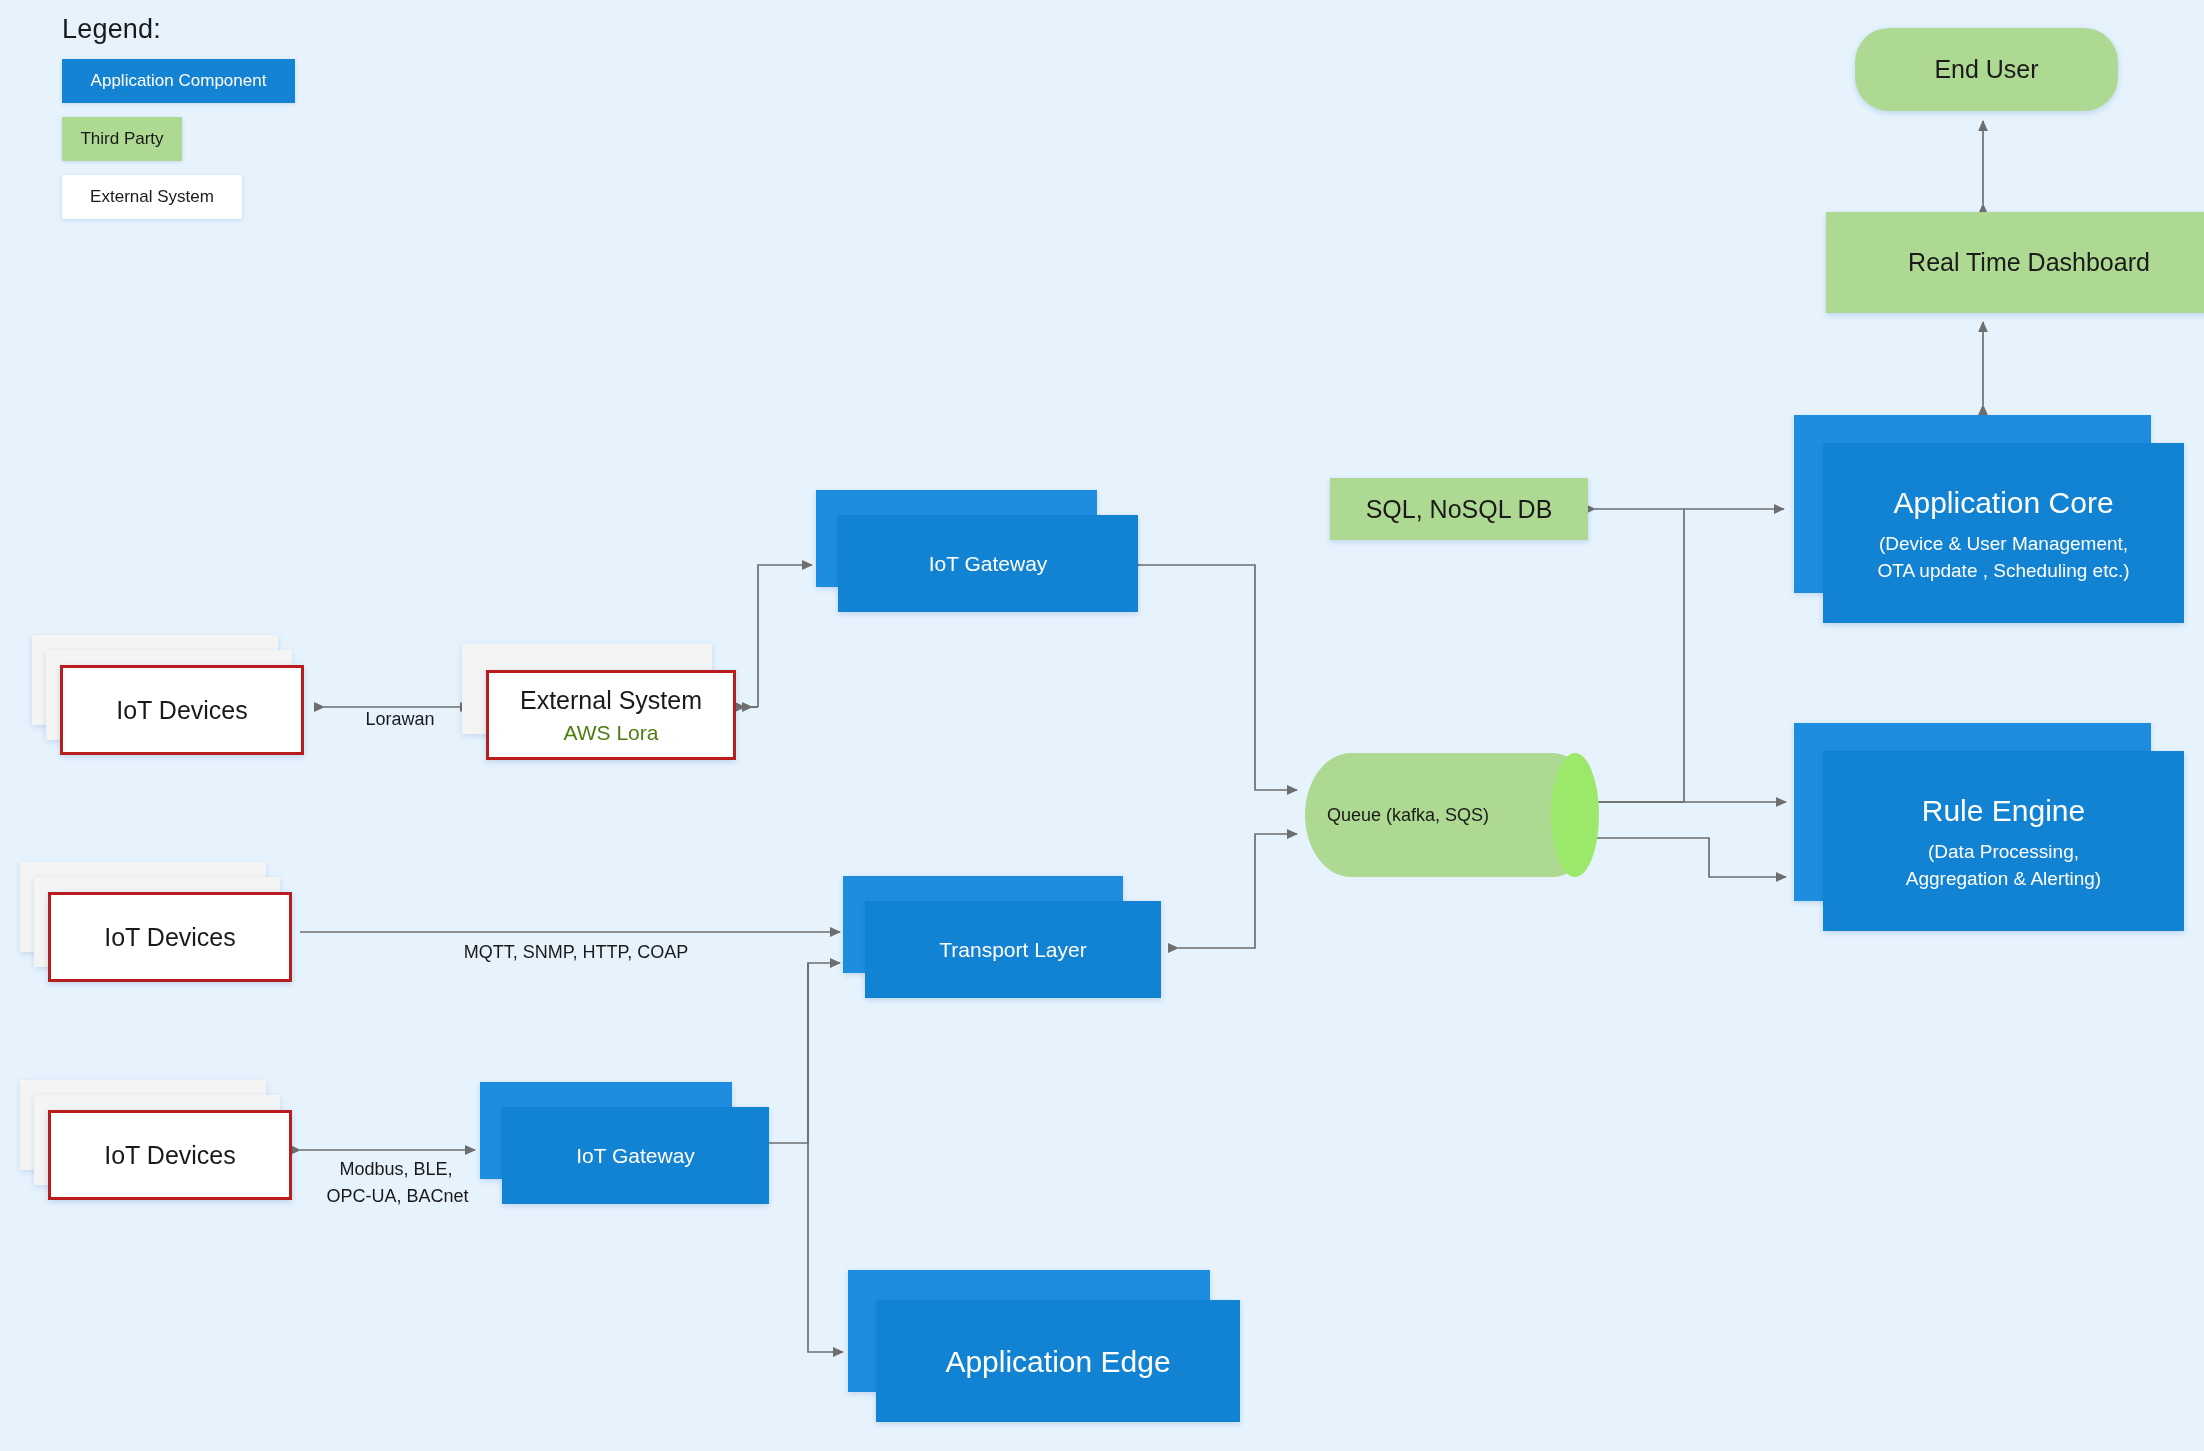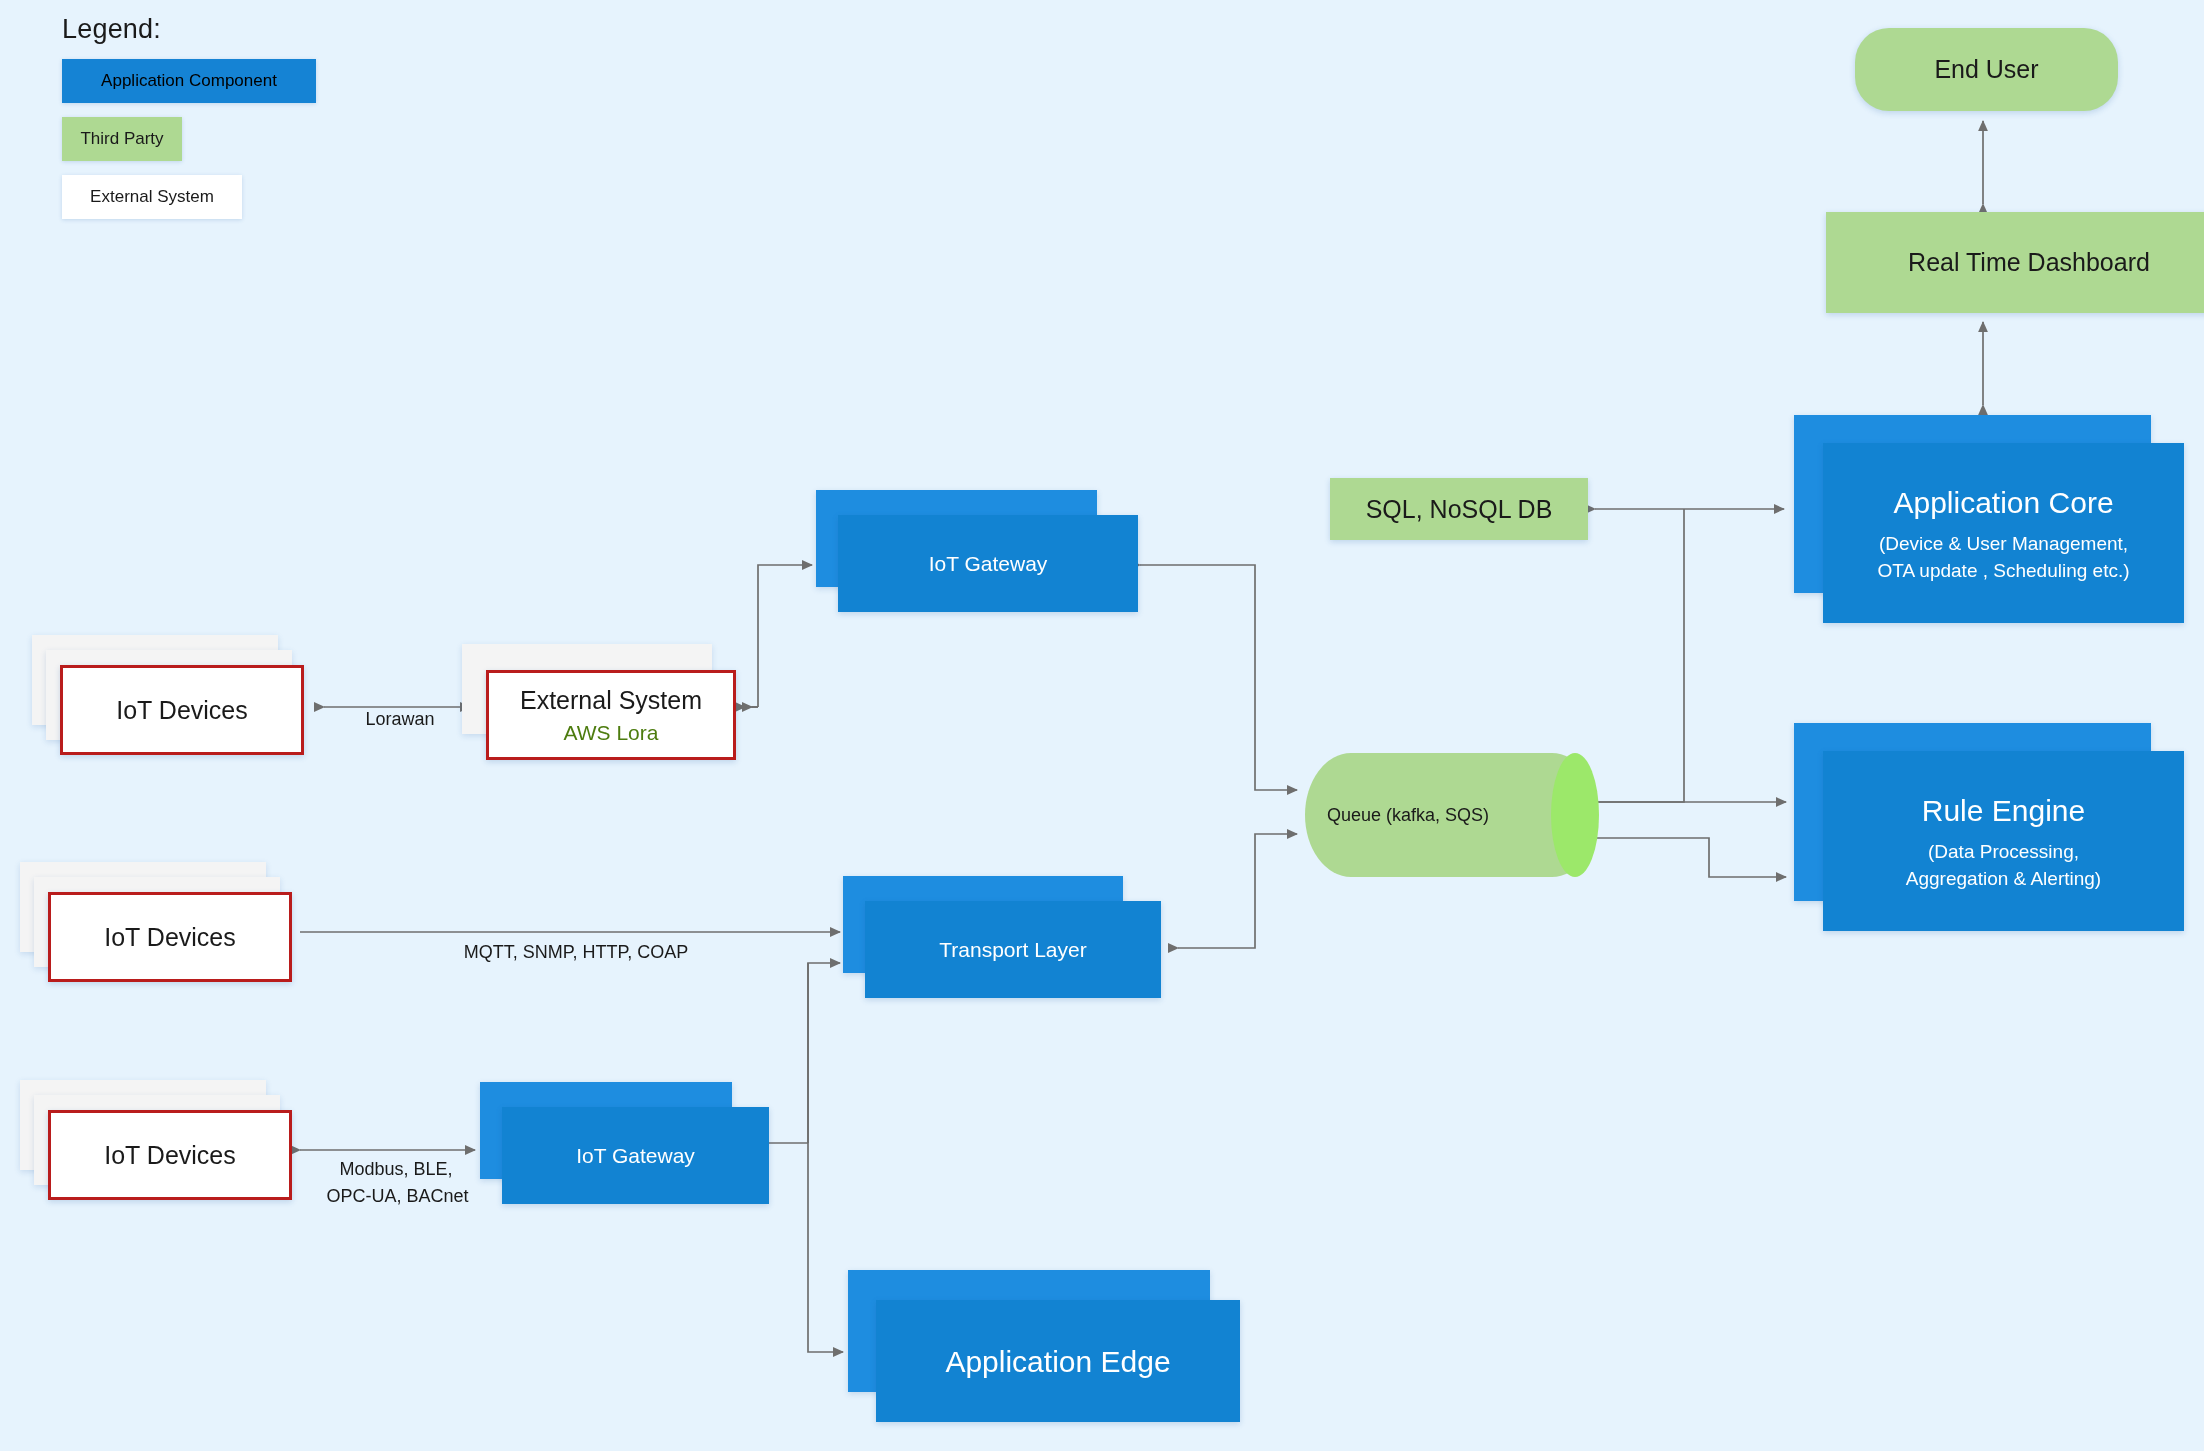--- a/index.html
+++ b/index.html
@@ -7,21 +7,21 @@
        font-family:"Liberation Sans","DejaVu Sans",sans-serif;}
 
   #canvas{position:absolute;inset:0;width:2204px;height:1451px;background:#e6f3fd;}
 
   
   #legend{position:absolute;left:62px;top:14px;}
   #legend .ltitle{font-size:27px;color:#1a1a1a;letter-spacing:.2px;}
   .lchip{margin-top:14px;height:44px;display:flex;align-items:center;
          justify-content:center;font-size:17px;box-sizing:border-box;
          box-shadow:0 1px 4px rgba(30,90,160,.18);}
-  .lchip.blue{width:254px;background:#1583d4;color:#000000;}
+  .lchip.blue{width:233px;background:#1583d4;color:#ffffff;}
   .lchip.green{width:120px;background:#aed992;color:#1a1a1a;}
   .lchip.white{width:180px;background:#fff;color:#1a1a1a;}
 
   
   .node{position:absolute;box-sizing:border-box;}
   .node .front,.node .back,.node .back2{position:absolute;box-sizing:border-box;}
   .node .front{display:flex;flex-direction:column;align-items:center;
                justify-content:center;text-align:center;line-height:1.3;
                box-shadow:0 2px 6px rgba(30,90,160,.20);}
 

